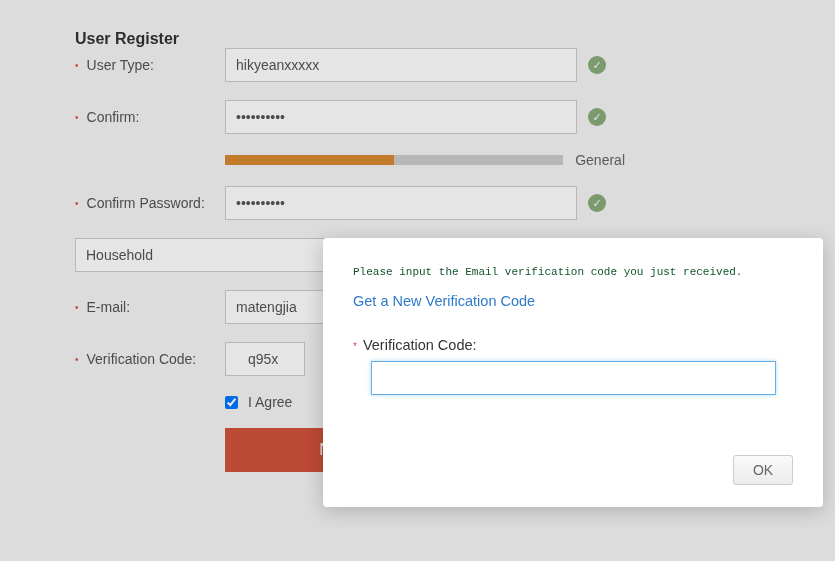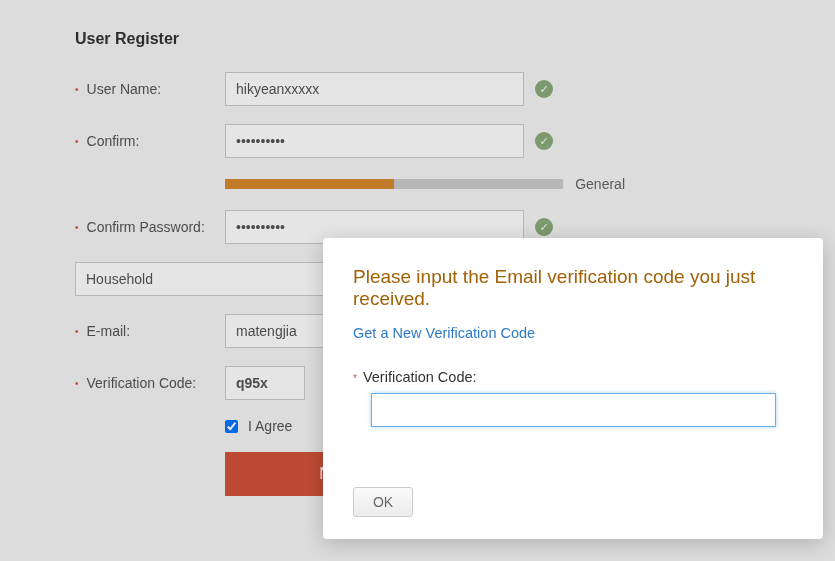--- a/index.html
+++ b/index.html
@@ -17,42 +17,41 @@
       background: rgba(0,0,0,0.1);
       z-index: 5;
     }
     .form-container {
       padding: 30px 75px;
     }
     .page-title {
       font-size: 16px;
       font-weight: bold;
       color: #333;
-      margin-bottom: 24px;
     }
     .form-row {
       display: flex;
       align-items: center;
       margin-bottom: 18px;
       min-height: 34px;
     }
     .label-col {
       width: 150px;
       display: flex;
       align-items: center;
       color: #555;
       font-size: 14px;
     }
     .req-star {
       color: #d9534f;
       margin-right: 8px;
       font-size: 10px;
     }
     .input-col {
-      width: 299px;
+      width: 352px;
     }
     .text-input, .select-input {
       width: 100%;
       height: 34px;
       border: 1px solid #ccc;
       padding: 0 10px;
       font-size: 14px;
       color: #555;
       background: #fff;
     }
@@ -95,25 +94,24 @@
       background: #d78a2f;
     }
     .strength-label {
       color: #666;
       font-size: 14px;
     }
     .code-input {
       width: 80px;
       height: 34px;
       border: 1px solid #ccc;
-      padding: 0 10px;
+      padding: 0 22px;
       font-size: 14px;
       color: #555;
       background: #fff;
-      font-weight: bold;
     }
     .agree-row {
       margin-left: 150px;
       margin-bottom: 18px;
       display: flex;
       align-items: center;
       font-size: 14px;
       color: #555;
     }
     .agree-row input { margin-right: 10px; }
@@ -135,23 +133,24 @@
       left: 323px;
       top: 238px;
       width: 500px;
       background: #fff;
       border-radius: 4px;
       box-shadow: 0 4px 20px rgba(0,0,0,0.2);
       padding: 28px 30px 22px 30px;
       z-index: 10;
     }
     .modal-text {
-      color: #a16207;
-      font-size: 19px;
+      color: #14532d;
+      font-size: 11px;
       margin-bottom: 14px;
+      font-family: Liberation Mono, monospace;
     }
     .modal-link {
       color: #2d7ac9;
       font-size: 14.5px;
       cursor: pointer;
       display: inline-block;
       margin-bottom: 28px;
     }
     .modal-field-row {
       display: flex;
@@ -177,21 +176,21 @@
       height: 34px;
       border: 1px solid #66afe9;
       background: #fff;
       padding: 0 10px;
       font-size: 14px;
       outline: none;
       box-shadow: 0 0 4px rgba(102,175,233,0.5);
     }
     .modal-footer {
       display: flex;
-      justify-content: flex-start;
+      justify-content: flex-end;
       margin-top: 60px;
     }
     .ok-btn {
       width: 60px;
       height: 30px;
       background: linear-gradient(#fafafa, #ececec);
       border: 1px solid #ccc;
       border-radius: 3px;
       color: #666;
       font-size: 14px;
@@ -200,21 +199,21 @@
   </style>
 </head>
 <body>
 
 <div class="form-container">
   <div class="page-title">User Register</div>
 
   <div class="form-row">
     <div class="label-col">
       <span class="req-star">•</span>
-      <span>User Name:</span>
+      <span>User Type:</span>
     </div>
     <div class="input-col">
       <input class="text-input" type="text" value="hikyeanxxxxx" style="">
     </div>
     <div class="status-col">
       <span class="check-badge">✓</span>
     </div>
   </div>
 
   <div class="form-row">

